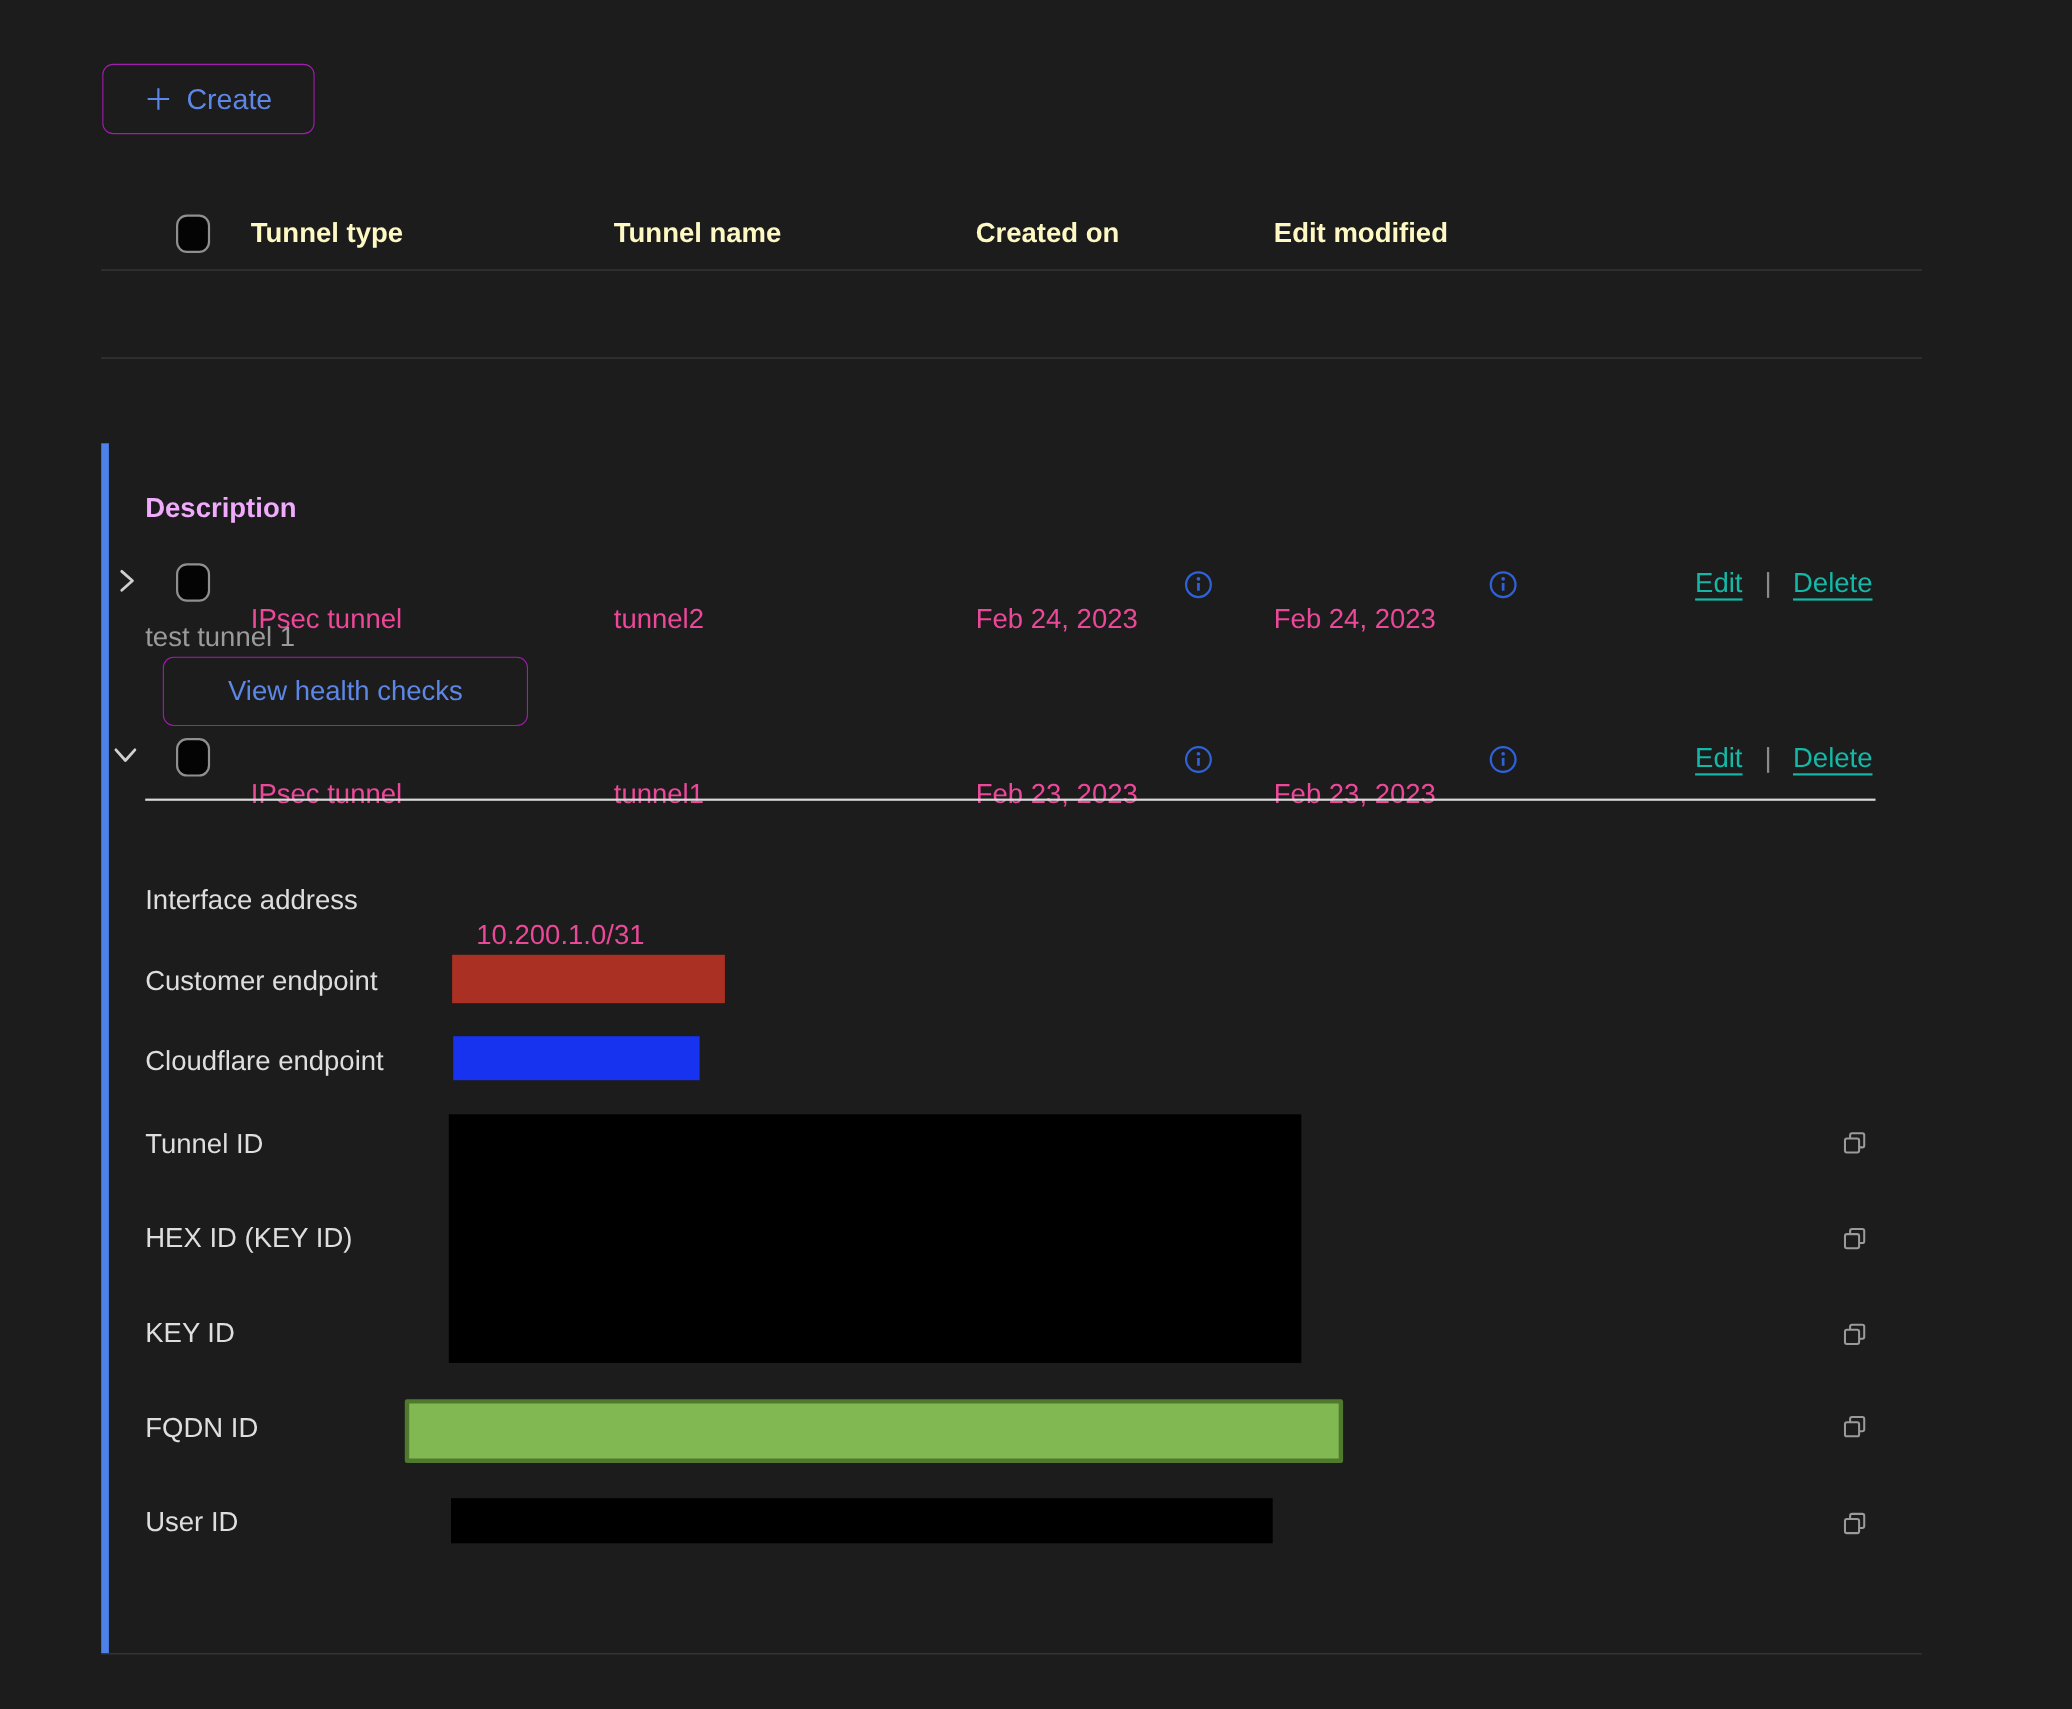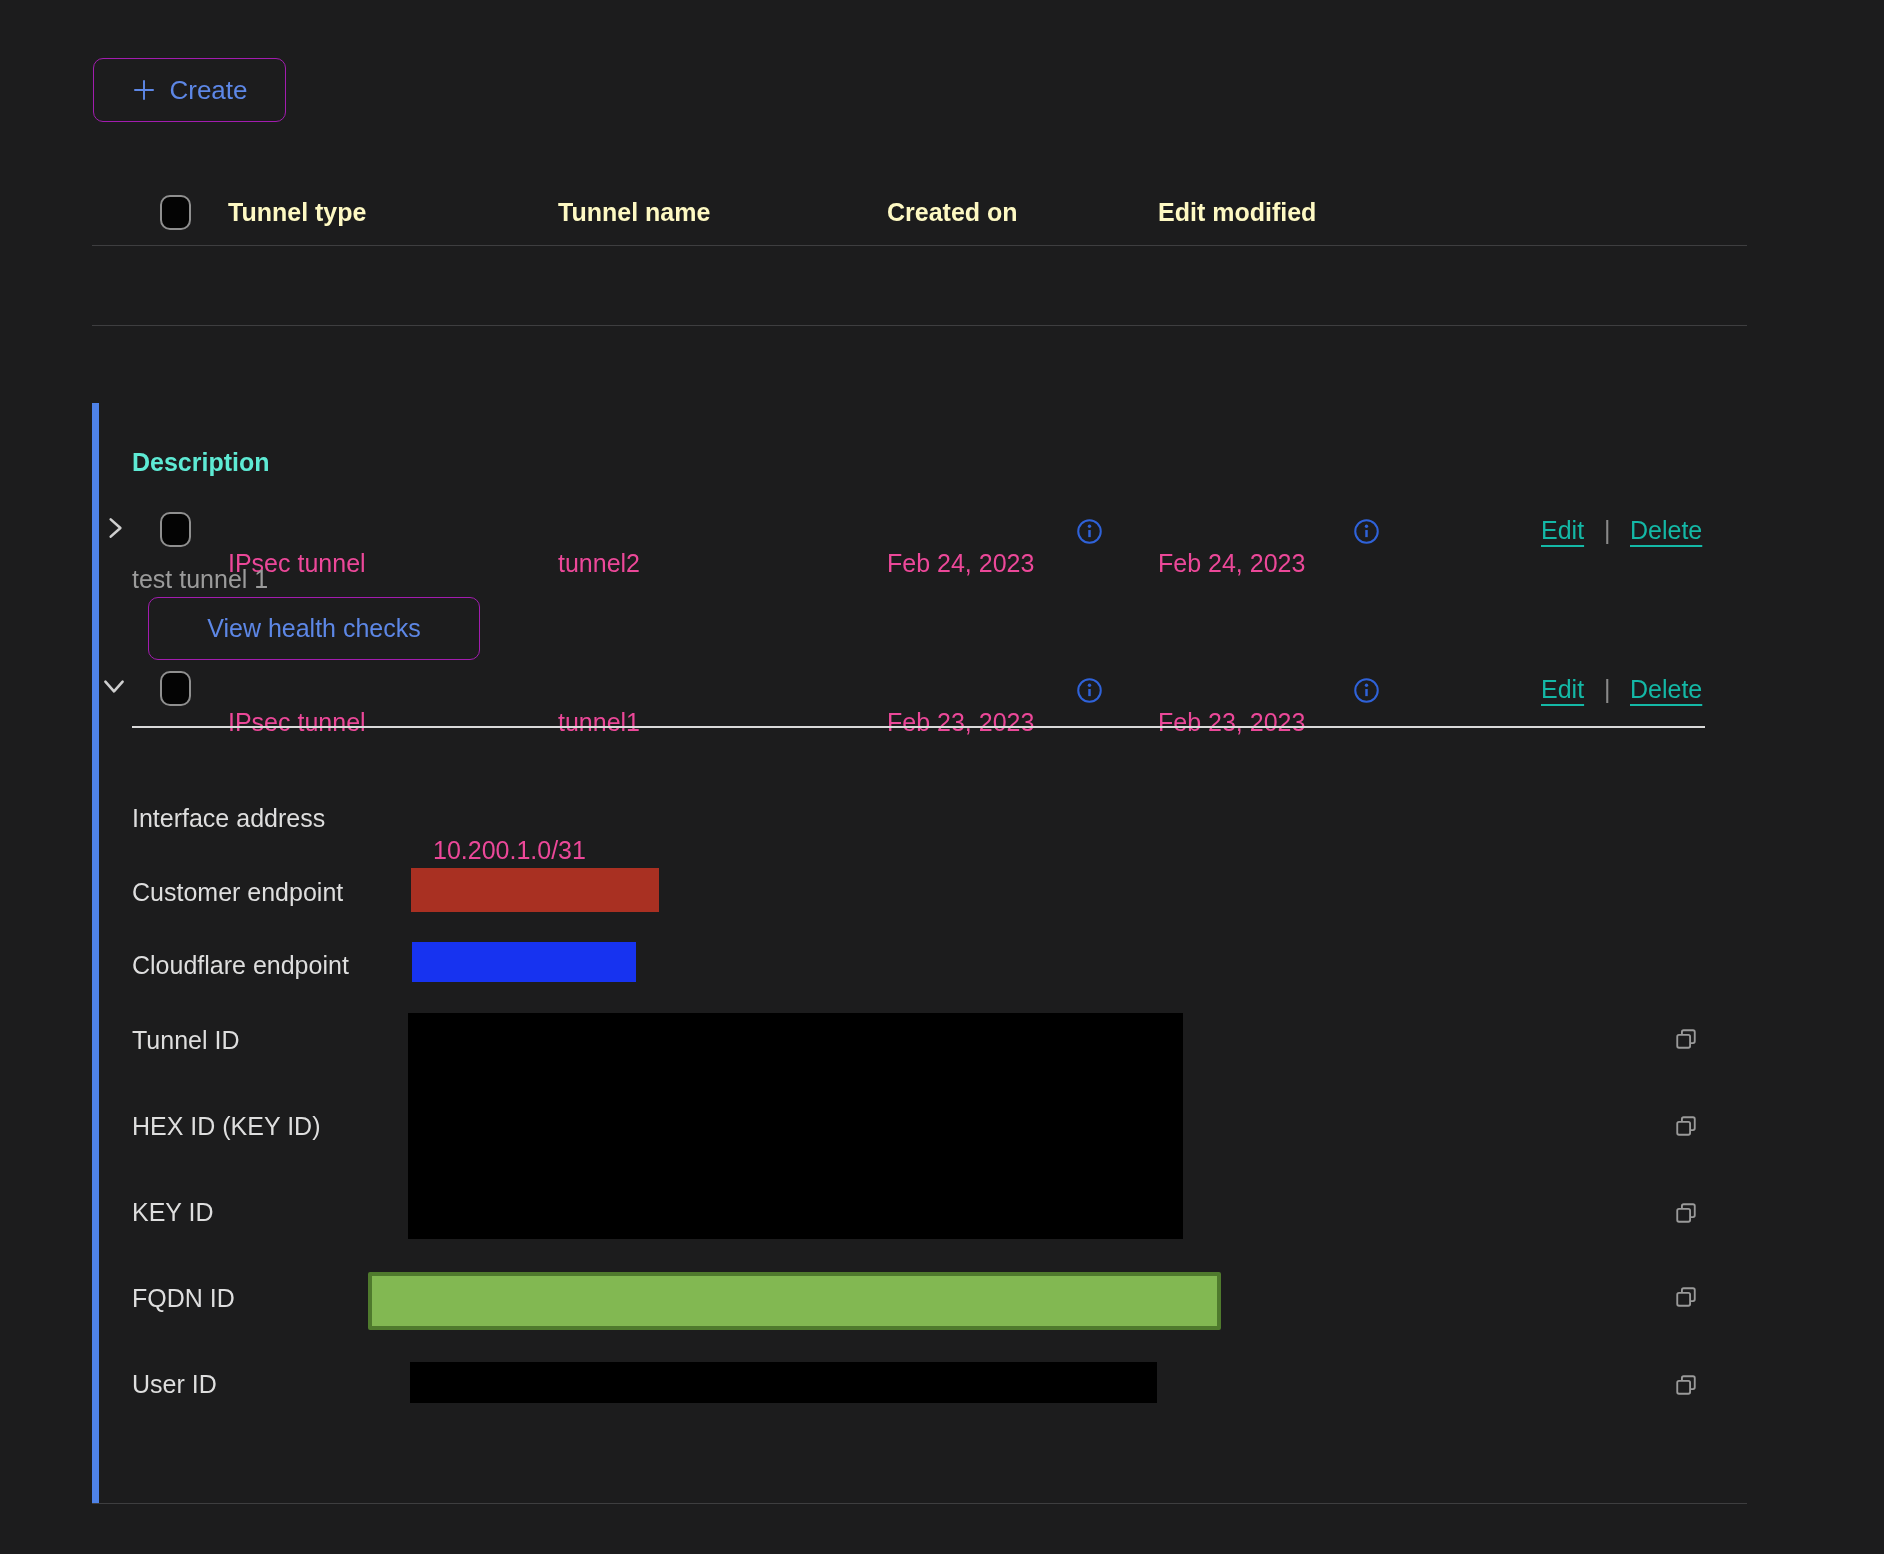--- a/index.html
+++ b/index.html
@@ -133,21 +133,21 @@
         <circle cx="12" cy="7.3" r="1.5" fill="#2f62d9"></circle>
       </svg>
   </button>
   <a class="abs link" style="left:1541px;top:350px;">Edit</a>
   <span class="abs pipe" style="left:1604px;top:350px;">|</span>
   <a class="abs link" style="left:1630px;top:350px;">Delete</a>
 </div>
 
 <div class="abs blue-bar" style="left:92px;top:403px;width:7px;height:1100px;"></div>
 
-<div class="abs lbl" style="left:132px;top:447px;font-weight:600;color:#5eead4;text-align:right;">Description</div>
+<div class="abs lbl" style="left:132px;top:447px;font-weight:600;color:#f0abfc;text-align:right;">Description</div>
 <div class="abs lbl muted" style="left:132px;top:532px;">test tunnel 1</div>
 
 <button class="abs btn-outline" style="left:132px;top:597px;width:332px;height:63px;font-size:25px;margin-left:16px;">
   <span>View health checks</span>
 </button>
 
 <div class="abs divider-light" style="left:132px;top:726px;width:1573px;"></div>
 
 <div class="abs lbl" style="left:132px;top:803px;">Interface address</div>
 <div class="abs val" style="left:433px;top:803px;">10.200.1.0/31</div>

